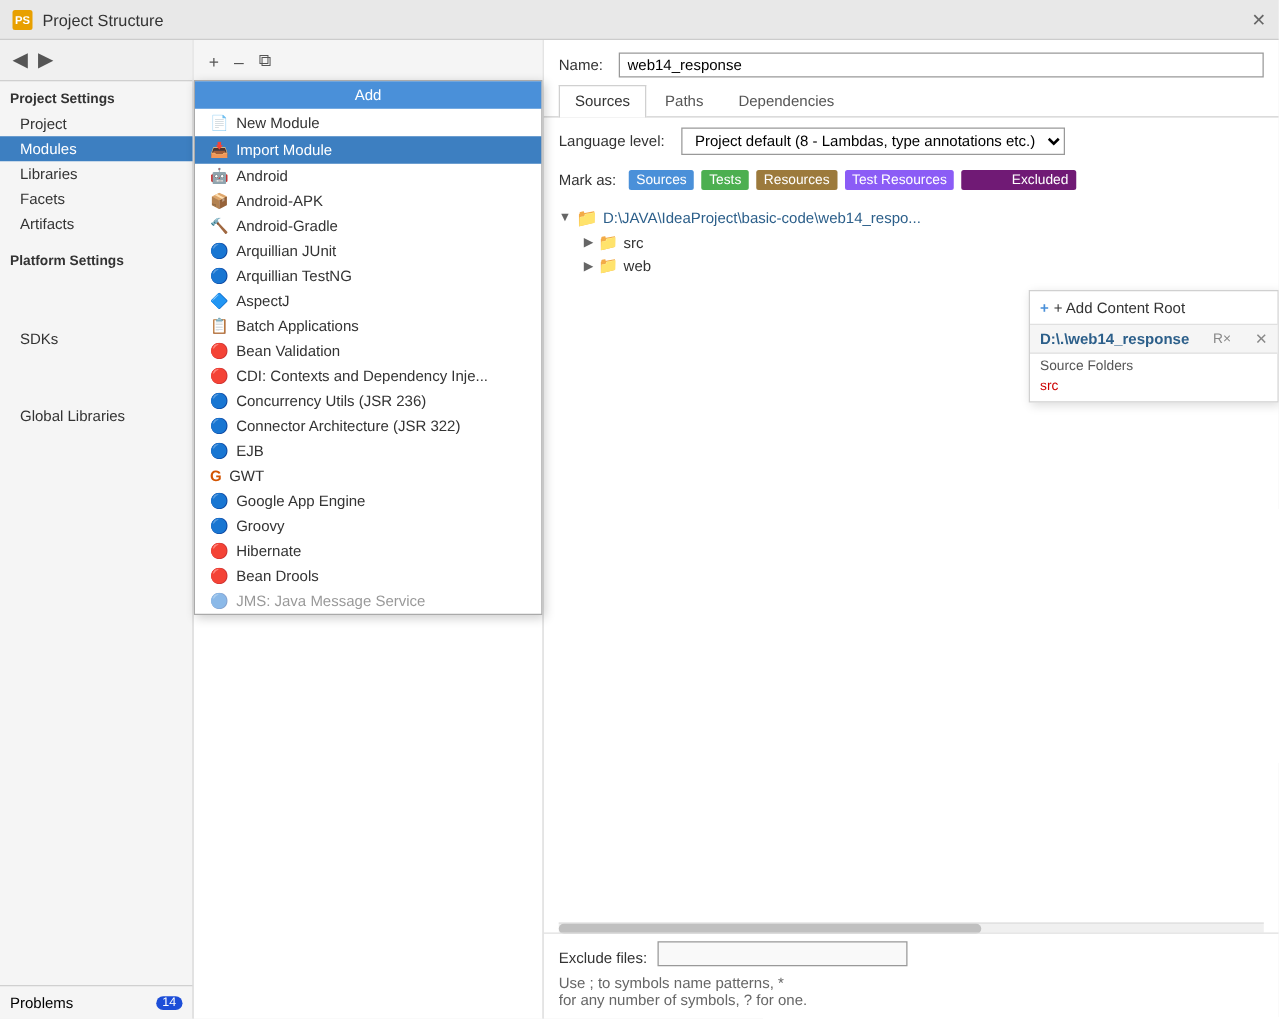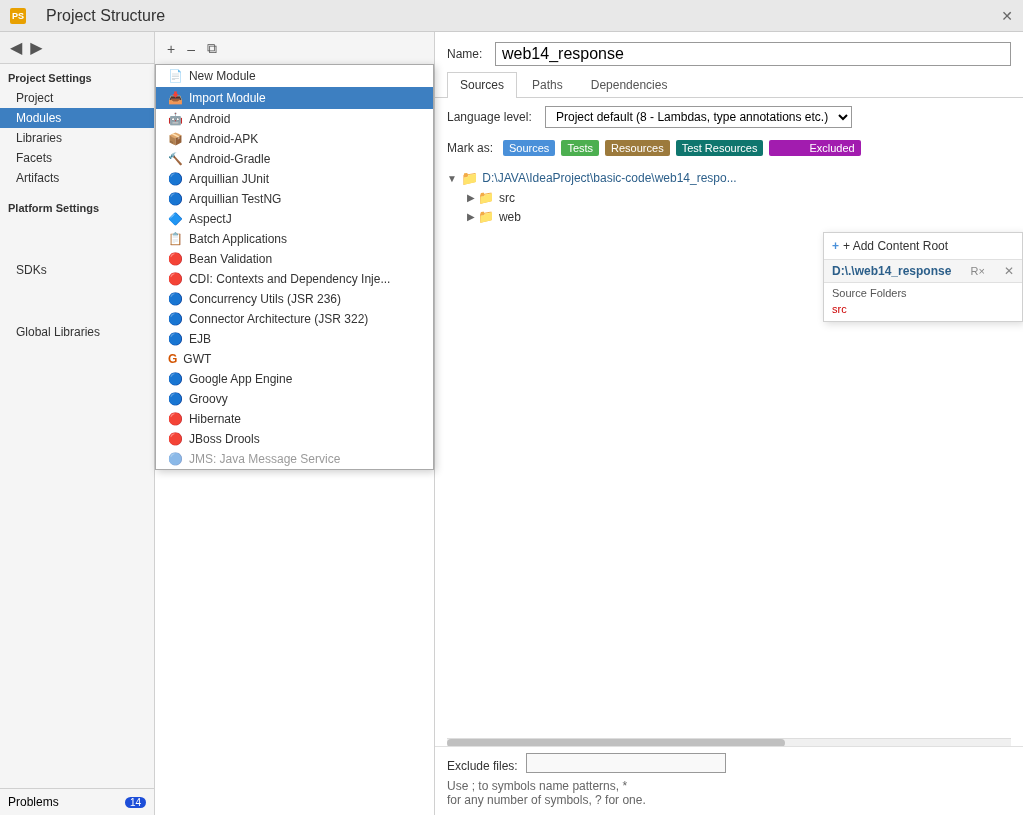--- a/index.html
+++ b/index.html
@@ -3,23 +3,23 @@
   <meta charset="utf-8">
   <style>
     * { box-sizing: border-box; margin: 0; padding: 0; font-family: 'Segoe UI', Arial, sans-serif; font-size: 12px; }
     body { width: 1023px; height: 815px; background: #f0f0f0; overflow: hidden; }
     
     .title-bar {
       display: flex; align-items: center; justify-content: space-between;
       background: #e8e8e8; padding: 6px 10px; height: 32px;
       border-bottom: 1px solid #ccc;
     }
-    .title-bar-left { display: flex; align-items: center; gap: 20px; }
+    .title-bar-left { display: flex; align-items: flex-end; gap: 8px; }
     .title-icon { width: 16px; height: 16px; background: #e8a000; border-radius: 2px; display: flex; align-items: center; justify-content: center; color: white; font-size: 9px; font-weight: bold; }
-    .title-text { font-size: 16px; color: #333; }
+    .title-text { font-size: 13px; color: #333; }
     .close-btn { cursor: pointer; color: #666; font-size: 14px; }
     
     .main-container { display: flex; height: calc(815px - 32px); }
     
     
     .sidebar {
       width: 155px; background: #f5f5f5; border-right: 1px solid #d0d0d0;
       display: flex; flex-direction: column;
     }
     .sidebar-nav { display: flex; gap: 4px; padding: 6px 8px; background: #f0f0f0; border-bottom: 1px solid #d0d0d0; }
@@ -78,21 +78,21 @@
     .dropdown-item.fade { opacity: 0.5; pointer-events: none; }
     
     
     .right-panel {
       flex: 1; background: white; display: flex; flex-direction: column;
       position: relative;
     }
     
     .name-row { display: flex; align-items: center; gap: 8px; padding: 10px 12px 6px 12px; }
     .name-label { color: #333; font-size: 12px; min-width: 40px; }
-    .name-input { flex: 1; border: 1px solid #999; padding: 2px 6px; font-size: 16px; background: white; }
+    .name-input { flex: 1; border: 1px solid #999; padding: 2px 6px; font-size: 12px; background: white; }
     
     .tabs { display: flex; border-bottom: 1px solid #d0d0d0; padding: 0 12px; }
     .tab {
       padding: 5px 12px; cursor: pointer; font-size: 12px; color: #555;
       border: 1px solid transparent; border-bottom: none; margin-right: 2px;
     }
     .tab.active {
       background: white; border-color: #d0d0d0; border-bottom-color: white;
       color: #333; margin-bottom: -1px; font-weight: normal;
     }
@@ -100,22 +100,22 @@
     .lang-row { display: flex; align-items: center; gap: 8px; padding: 8px 12px; }
     .lang-label { font-size: 12px; color: #333; min-width: 90px; }
     .lang-select { border: 1px solid #999; padding: 2px 6px; font-size: 12px; background: white; cursor: pointer; }
     
     .mark-row { display: flex; align-items: center; gap: 6px; padding: 4px 12px 8px 12px; }
     .mark-label { font-size: 12px; color: #333; margin-right: 4px; }
     .mark-btn { display: flex; align-items: center; gap: 3px; padding: 2px 6px; border: none; background: none; cursor: pointer; font-size: 11px; border-radius: 2px; }
     .mark-sources { color: #fff; background: #4a90d9; }
     .mark-tests { color: #fff; background: #4caf50; }
     .mark-resources { color: #fff; background: #9c7a3c; }
-    .mark-test-res { color: #fff; background: #0f766e; }
-    .mark-excluded { color: #fff; background: #a21caf; padding-left: 40px; }
+    .mark-test-res { color: #fff; background: #8b5cf6; }
+    .mark-excluded { color: #fff; background: #701a75; padding-left: 40px; }
     
     .tree-area { flex: 1; padding: 4px 12px; overflow: auto; }
     .tree-row { display: flex; align-items: center; gap: 4px; padding: 2px 0; }
     .tree-row .chevron { cursor: pointer; color: #666; font-size: 10px; }
     .tree-label { font-size: 12px; color: #333; }
     .tree-path { font-size: 12px; color: #2c5f8a; }
     .tree-sub { margin-left: 20px; }
     
     .exclude-row { padding: 6px 12px; display: flex; align-items: flex-end; gap: 8px; border-top: 1px solid #e0e0e0; }
     .exclude-label { font-size: 12px; color: #333; }
@@ -180,20 +180,21 @@
   </div>
 
   <div class="center-panel">
     <div class="toolbar">
       <button class="tool-btn">+</button>
       <button class="tool-btn">–</button>
       <button class="tool-btn">⧉</button>
     </div>
 
     <div class="dropdown">
+      <div class="dropdown-header">Add</div>
 
       <div class="new-module-item">
         <span>📄</span>
         <span>New Module</span>
       </div>
       <div class="import-module-item">
         <span>📥</span>
         <span>Import Module</span>
       </div>
 
@@ -257,21 +258,21 @@
       <div class="dropdown-item">
         <span style="color:#3498db">🔵</span>
         <span>Groovy</span>
       </div>
       <div class="dropdown-item">
         <span style="color:#c0392b">🔴</span>
         <span>Hibernate</span>
       </div>
       <div class="dropdown-item">
         <span style="color:#e74c3c">🔴</span>
-        <span>JBoss Drools</span>
+        <span>Bean Drools</span>
       </div>
       <div class="dropdown-item fade">
         <span style="color:#2980b9">🔵</span>
         <span>JMS: Java Message Service</span>
       </div>
     </div>
   </div>
 
   <div class="right-panel">
 

